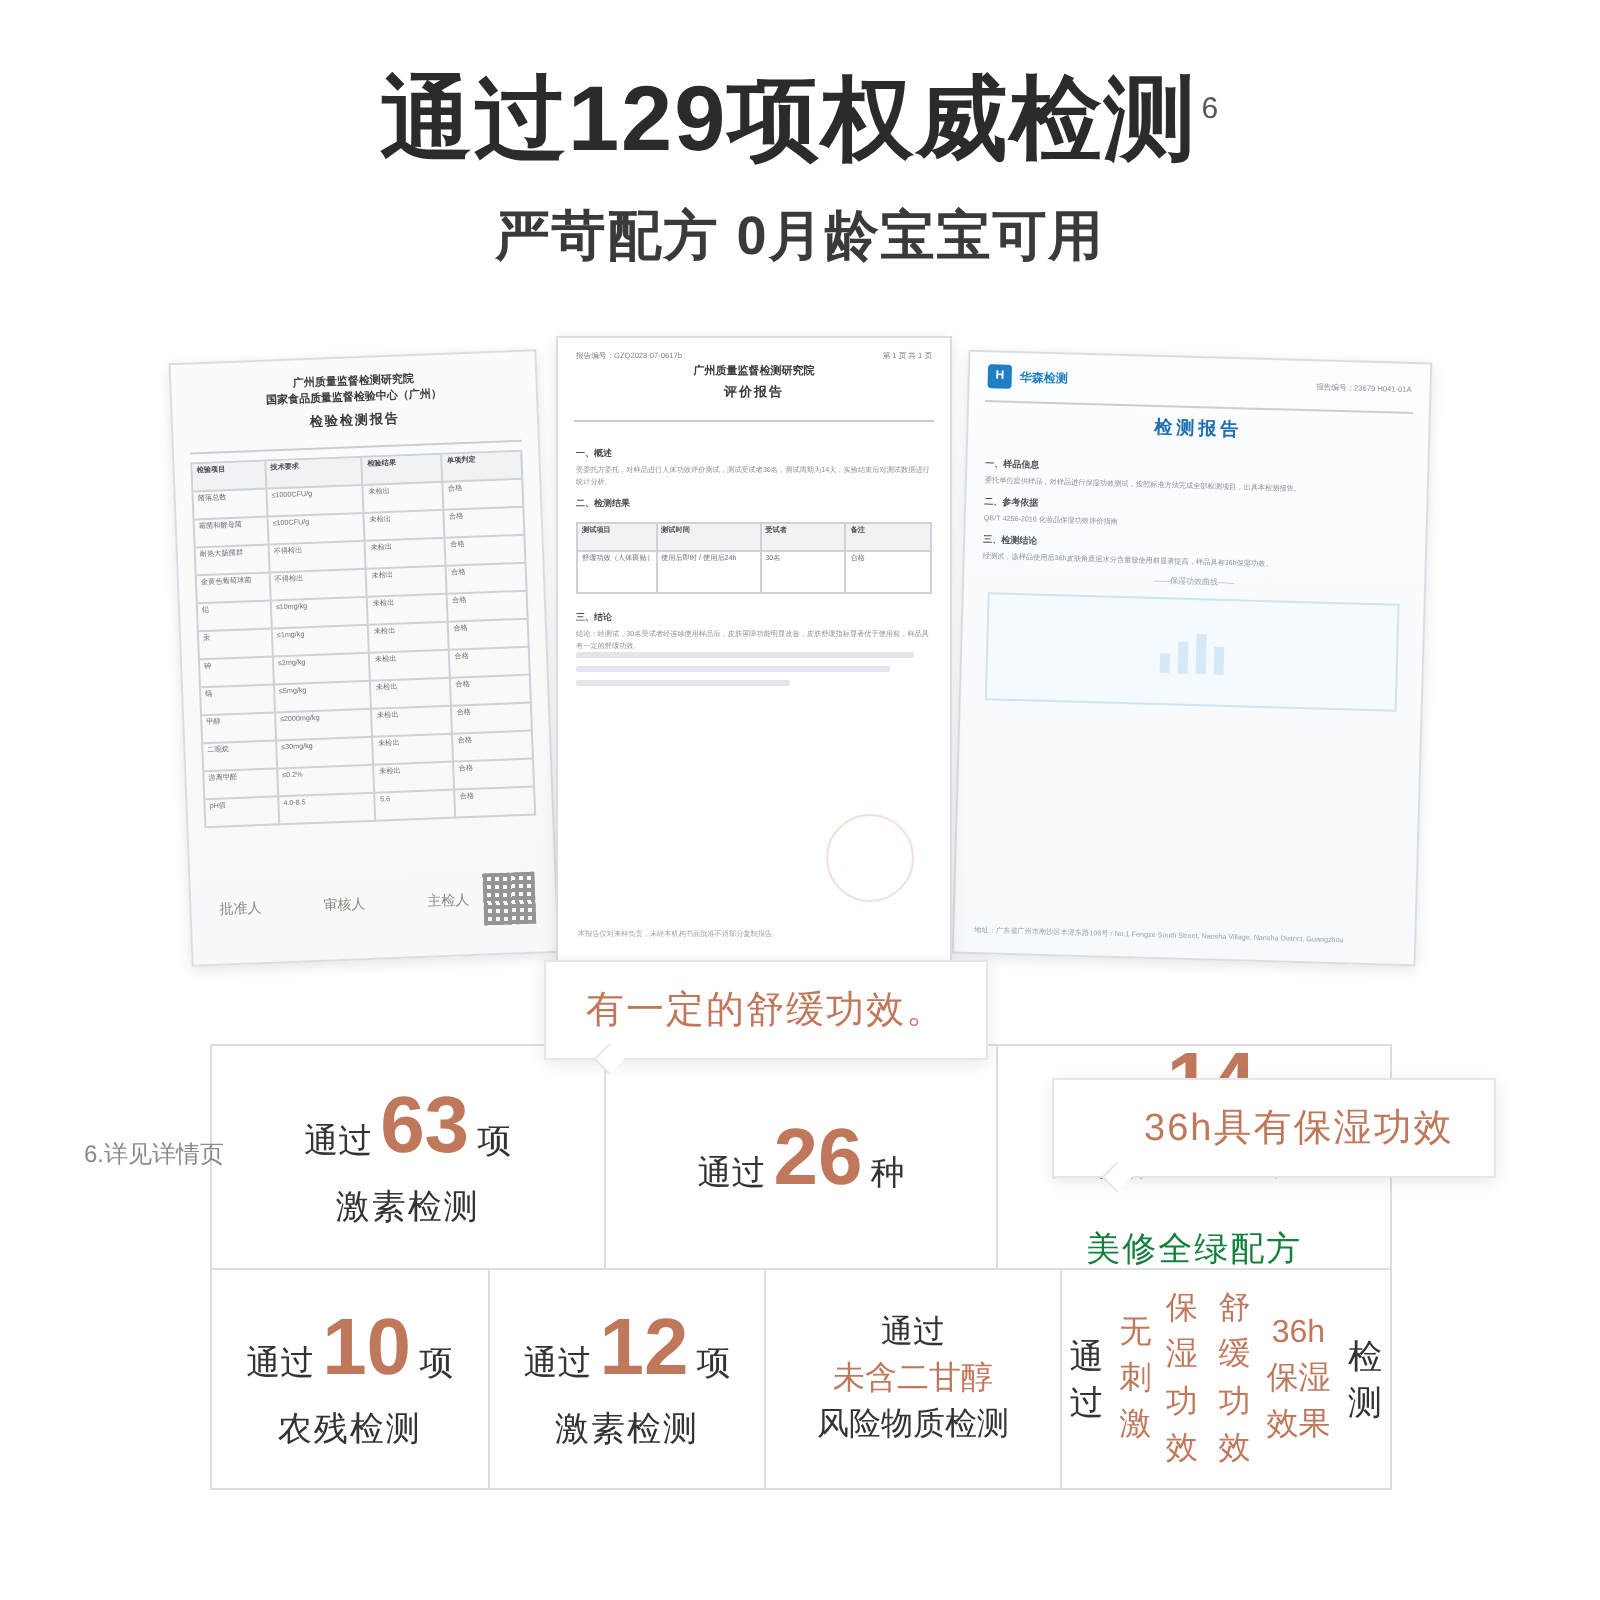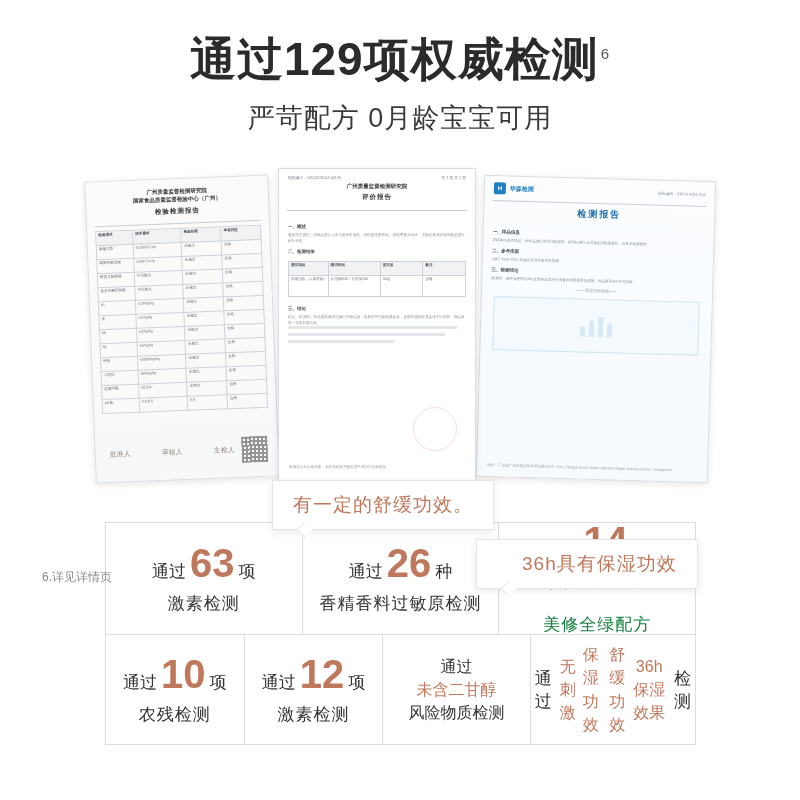--- a/index.html
+++ b/index.html
@@ -30,21 +30,21 @@
   .headline .title .sup{
     font-size:15px;
     font-weight:400;
     vertical-align:super;
     color:#555;
     margin-left:2px;
   }
   .headline .subtitle{
     margin-top:14px;
     font-size:27px;
-    font-weight:400;
+    font-weight:700;
     color:#3a3a3a;
     letter-spacing:1px;
   }
 
   
   .certs{
     position:relative;
     margin-top:28px;
     height:330px;
   }
@@ -164,21 +164,21 @@
     border:1px solid #e6e6e6;
     box-shadow:0 2px 8px rgba(0,0,0,.09);
     color:#c0785c;
     font-size:19px;
     letter-spacing:1px;
     padding:11px 20px;
     white-space:nowrap;
     z-index:6;
   }
   .callout.one{left:272px;top:316px;}
-  .callout.two{left:476px;top:375px;padding-left:45px;}
+  .callout.two{left:526px;top:375px;padding-left:45px;}
   .callout:after{
     content:"";position:absolute;width:10px;height:10px;background:#fff;
     border-left:1px solid #e6e6e6;border-bottom:1px solid #e6e6e6;
     transform:rotate(45deg);
   }
   .callout.one:after{left:26px;bottom:-6px;}
   .callout.two:after{left:26px;bottom:-6px;}
 
   
   .stats{
@@ -419,21 +419,20 @@
           <span class="unit">项</span>
         </div>
         <div class="sub">激素检测</div>
       </div>
       <div class="cell c-2">
         <div class="linebig">
           <span class="lbl">通过</span>
           <span class="num">26</span>
           <span class="unit">种</span>
         </div>
-        <div class="sub">香精香料过敏原检测</div>
       </div>
       <div class="cell c-3">
         <div class="linebig">
           <span class="lbl">通过</span>
           <span class="num">14</span>
           <span class="unit">项</span>
         </div>
         <div class="sub">国家标准产品质检</div>
         <div class="sub orange">美修全绿配方</div>
       </div>

